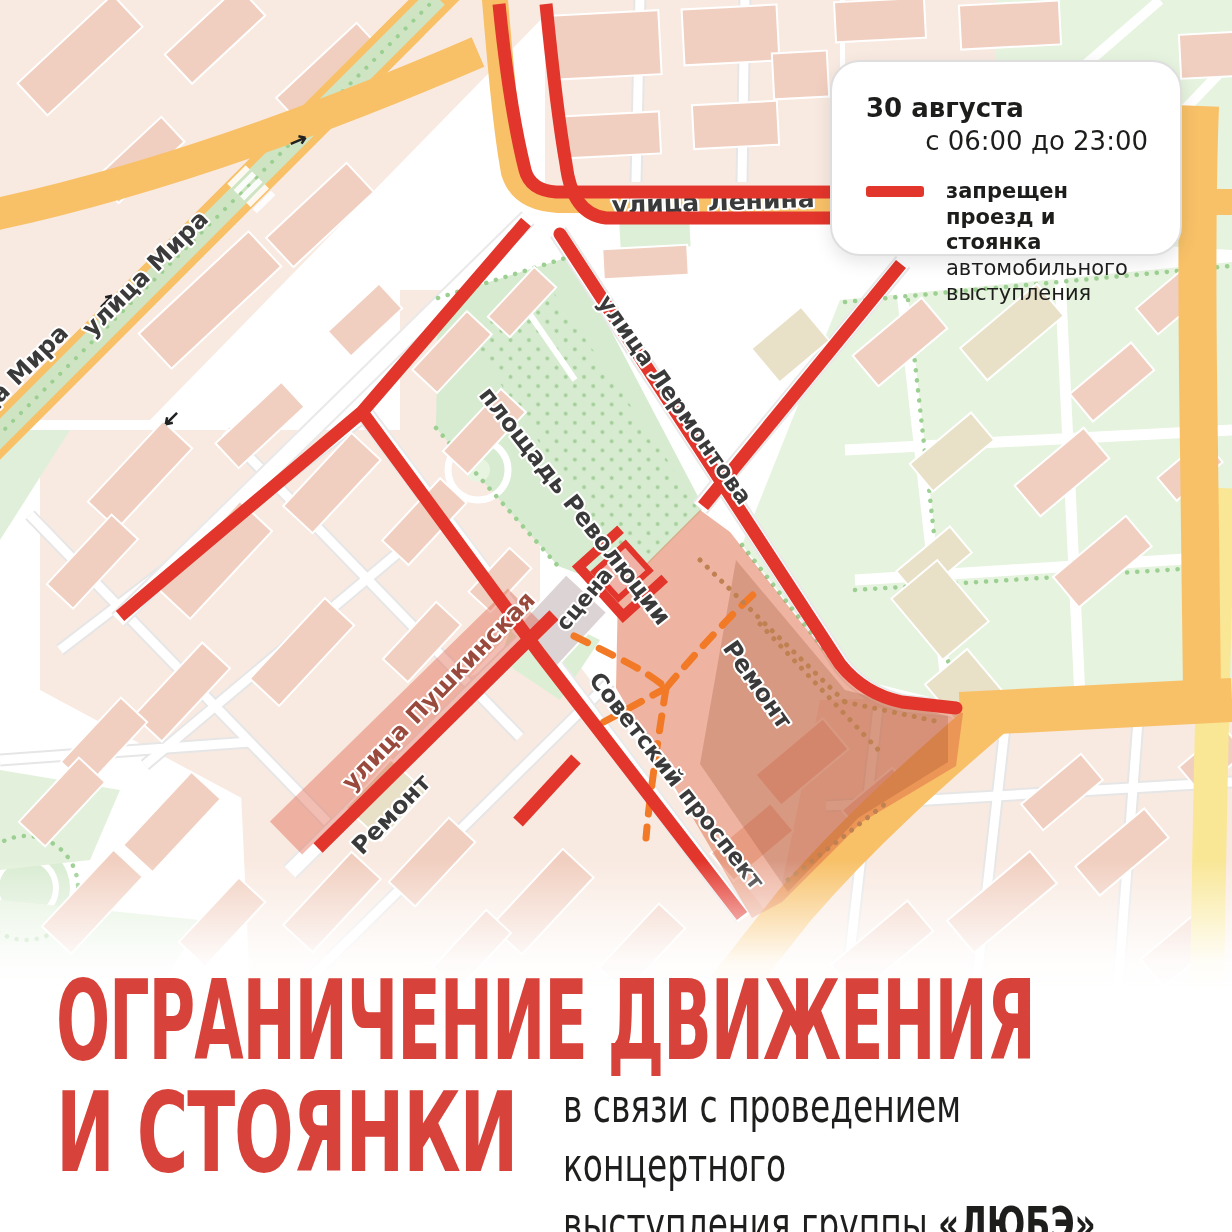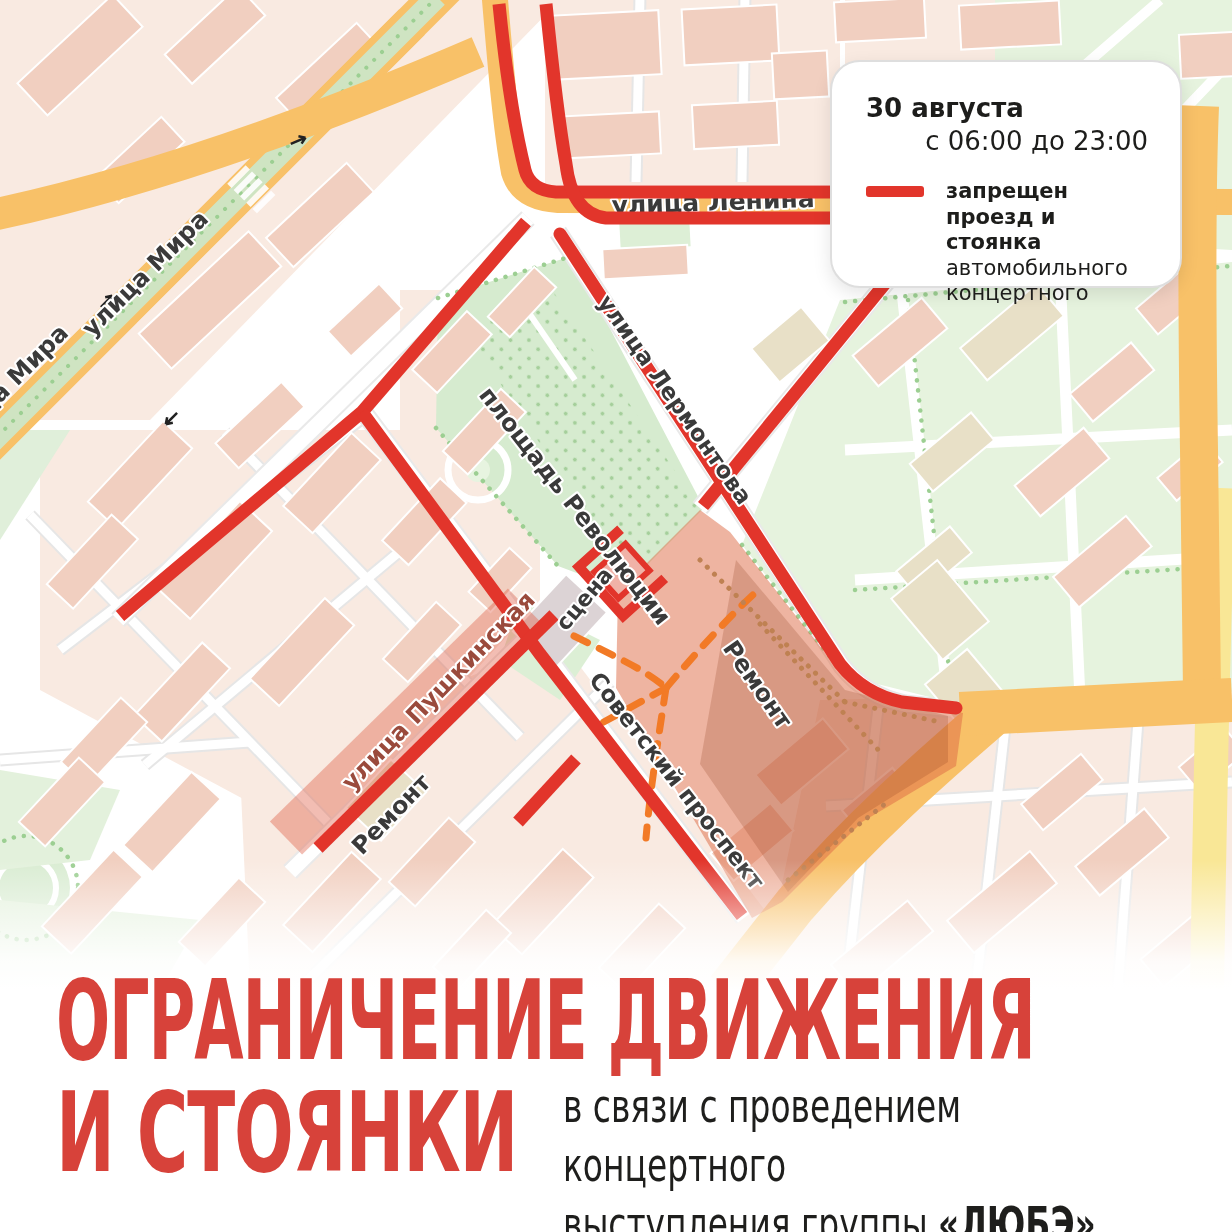--- a/index.html
+++ b/index.html
@@ -6,21 +6,21 @@
   .poster{position:relative;width:1232px;height:1232px;overflow:hidden;background:#ffffff;
           font-family:"DejaVu Sans",sans-serif;}
   .map-svg{position:absolute;left:0;top:0;}
 
   
   .ml{font-family:"DejaVu Sans",sans-serif;font-weight:700;fill:#3a3a3a;
       stroke:#ffffff;stroke-width:4.2px;paint-order:stroke;stroke-linejoin:round;}
   .ml-red{fill:#9a4a3c;}
 
   
-  .legend{position:absolute;left:830px;top:60px;width:352px;height:228px;background:#ffffff;
+  .legend{position:absolute;left:830px;top:60px;width:352px;height:196px;background:#ffffff;
           border:2px solid #dedede;border-radius:30px;box-shadow:0 6px 18px rgba(0,0,0,.10);
           box-sizing:border-box;padding:30px 32px 0 34px;color:#1d1d1b;}
   .legend-date{font-size:26px;font-weight:700;line-height:1.25;}
   .legend-time{font-size:26px;font-weight:400;line-height:1.25;text-align:right;}
   .legend-row{display:flex;margin-top:22px;}
   .legend-swatch{width:58px;height:11px;border-radius:3px;background:#e2352b;margin-top:7px;
                  flex:0 0 auto;margin-right:22px;}
   .legend-text{width:205px;font-size:21px;line-height:1.22;}
   .legend-text .b{font-weight:700;}
 
@@ -289,21 +289,21 @@
   <rect x="0" y="860" width="1232" height="130" fill="url(#fade)"></rect>
 </svg>
 
 <div class="legend">
   <div class="legend-date">30 августа</div>
   <div class="legend-time">с 06:00 до 23:00</div>
   <div class="legend-row">
     <div class="legend-swatch"></div>
     <div class="legend-text">
       <span class="b">запрещен проезд и стоянка</span>
-      <span>автомобильного концертного</span>
+      <span>автомобильного выступления</span>
     </div>
   </div>
 </div>
 
 <div class="t1">ОГРАНИЧЕНИЕ ДВИЖЕНИЯ</div>
 <div class="t2">И СТОЯНКИ</div>
 <div class="subtitle">
   <span>в связи с проведением концертного</span><br>
   <span>выступления группы</span>
   <span class="band">«ЛЮБЭ»</span>

